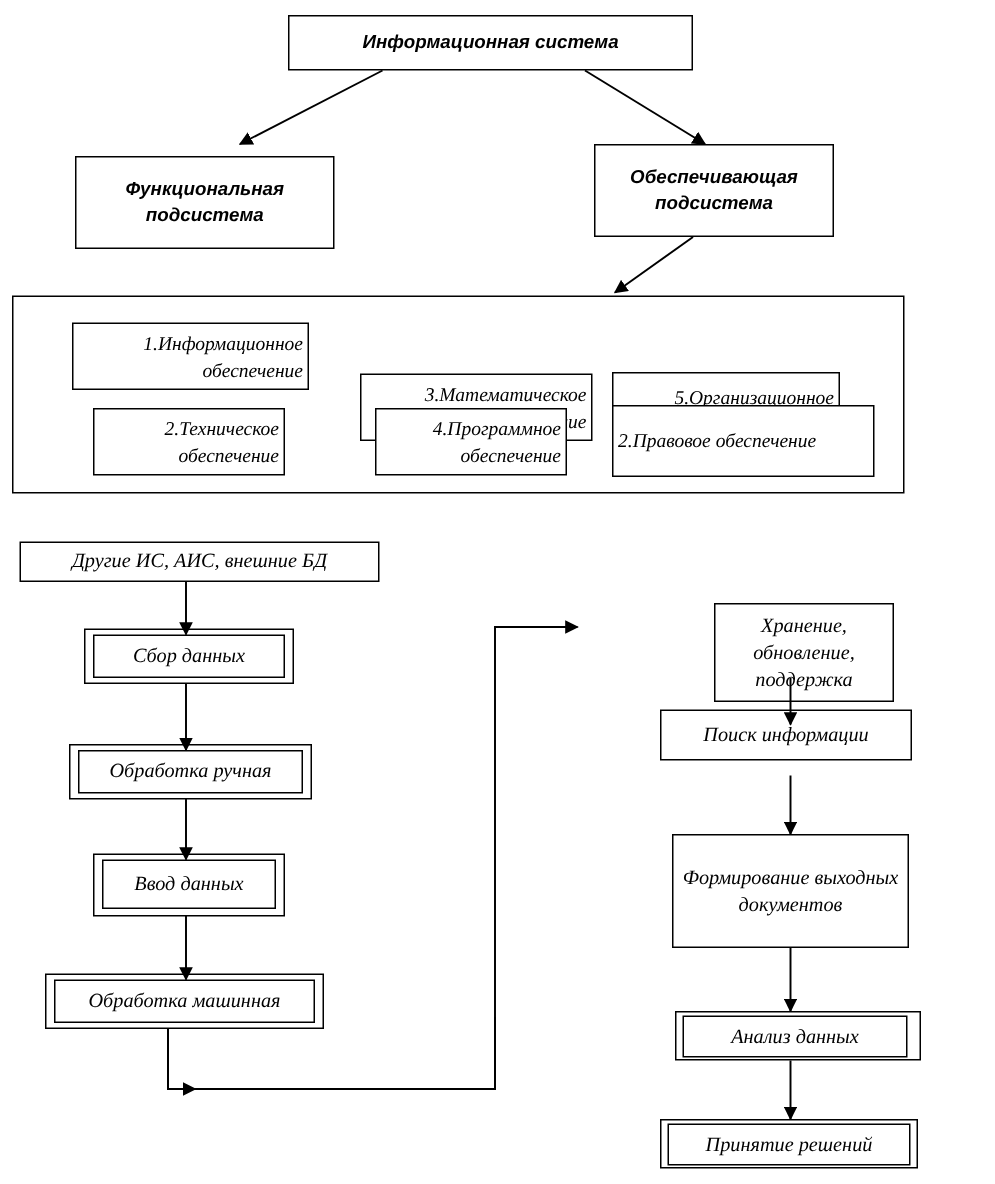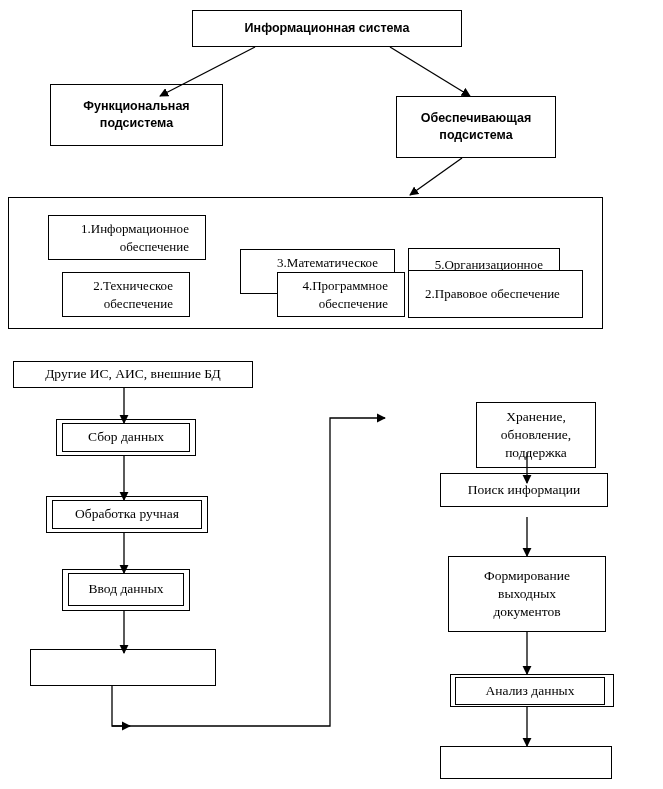--- a/index.html
+++ b/index.html
@@ -22,22 +22,23 @@
     position: absolute;
     box-sizing: border-box;
     border: 1px solid #000000;
     background: #ffffff;
     display: flex;
     align-items: center;
     justify-content: center;
     text-align: center;
     line-height: 1.35;
     font-size: 13px;
-    padding: 2px 16px;
+    padding: 2px 3px;
     z-index: 3;
+    font-style: italic;
   }
   .box.bold {
     font-weight: bold;
     font-family: "Liberation Sans", sans-serif;
     font-size: 12.5px;
   }
   .box.left {
     justify-content: flex-start;
     text-align: right;
   }
@@ -92,55 +93,57 @@
     <path d="M 112 726 L 130 726" stroke="#000" stroke-width="1.3" fill="none" marker-end="url(#arrow)"></path>
 
     <path d="M 527 452 L 527 483" stroke="#000" stroke-width="1.3" fill="none" marker-end="url(#arrow)"></path>
     <path d="M 527 517 L 527 556" stroke="#000" stroke-width="1.3" fill="none" marker-end="url(#arrow)"></path>
     <path d="M 527 632 L 527 674" stroke="#000" stroke-width="1.3" fill="none" marker-end="url(#arrow)"></path>
     <path d="M 527 707 L 527 746" stroke="#000" stroke-width="1.3" fill="none" marker-end="url(#arrow)"></path>
   </svg>
 
   <div class="box bold" style="left:192px; top:10px; width:270px; height:37px;">Информационная система</div>
 
-  <div class="box bold" style="left:50px; top:84px; width:173px; height:62px;">Функциональная подсистема</div>
+  <div class="box bold" style="left:50px; top:104px; width:173px; height:62px;">Функциональная подсистема</div>
 
   <div class="box bold" style="left:396px; top:96px; width:160px; height:62px;">Обеспечивающая подсистема</div>
 
   <div class="group-frame" style="left:8px; top:197px; width:595px; height:132px;"></div>
 
   <div class="box left" style="left:48px; top:215px; width:158px; height:45px;">1.Информационное обеспечение</div>
 
   <div class="box left" style="left:240px; top:215px; width:155px; height:45px;margin-top:34px;">3.Математическое обеспечение</div>
 
   <div class="box left" style="left:408px; top:212px; width:152px; height:52px;margin-top:36px;">5.Организационное обеспечение</div>
 
   <div class="box left" style="left:62px; top:272px; width:128px; height:45px;">2.Техническое обеспечение</div>
 
-  <div class="box left" style="left:250px; top:272px; width:128px; height:45px;margin-left:27px;">4.Программное обеспечение</div>
+  <div class="box left" style="left:250px; top:272px; width:128px; height:45px;">4.Программное обеспечение</div>
 
   <div class="box left" style="left:408px; top:270px; width:175px; height:48px;">2.Правовое обеспечение</div>
 
   <div class="box" style="left:13px; top:361px; width:240px; height:27px; font-size:13.5px;">Другие ИС, АИС, внешние БД</div>
 
   <div class="shadow-box" style="left:56px; top:419px; width:140px; height:37px;"></div>
   <div class="box" style="left:62px; top:423px; width:128px; height:29px; font-size:13.5px;">Сбор данных</div>
 
   <div class="shadow-box" style="left:46px; top:496px; width:162px; height:37px;"></div>
   <div class="box" style="left:52px; top:500px; width:150px; height:29px; font-size:13.5px;">Обработка ручная</div>
 
   <div class="shadow-box" style="left:62px; top:569px; width:128px; height:42px;"></div>
   <div class="box" style="left:68px; top:573px; width:116px; height:33px; font-size:13.5px;">Ввод данных</div>
 
   <div class="shadow-box" style="left:30px; top:649px; width:186px; height:37px;"></div>
+  <div class="box" style="left:36px; top:653px; width:174px; height:29px; font-size:13.5px;">Обработка машинная</div>
 
   <div class="box" style="left:476px; top:362px; width:120px; height:66px; font-size:13.5px;margin-top:40px;">Хранение, обновление, поддержка</div>
 
   <div class="box" style="left:440px; top:473px; width:168px; height:34px; font-size:13.5px;">Поиск информации</div>
 
   <div class="box" style="left:448px; top:556px; width:158px; height:76px; font-size:13.5px;">Формирование выходных документов</div>
 
   <div class="shadow-box" style="left:450px; top:674px; width:164px; height:33px;"></div>
   <div class="box" style="left:455px; top:677px; width:150px; height:28px; font-size:13.5px;">Анализ данных</div>
 
   <div class="shadow-box" style="left:440px; top:746px; width:172px; height:33px;"></div>
+  <div class="box" style="left:445px; top:749px; width:162px; height:28px; font-size:13.5px;">Принятие решений</div>
 
 </div>
 
 </body></html>

